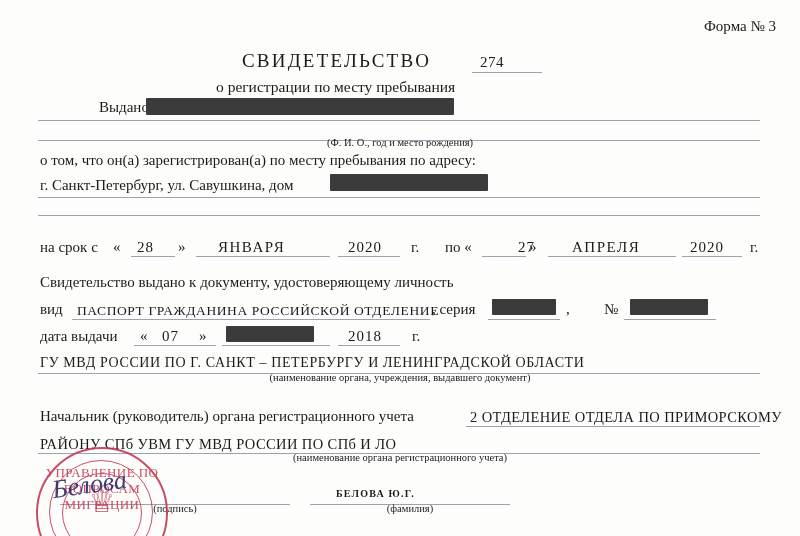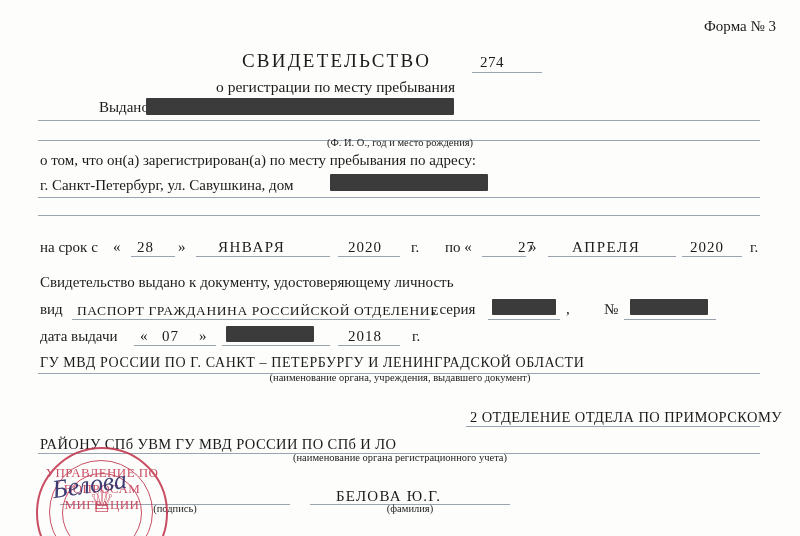--- a/index.html
+++ b/index.html
@@ -67,22 +67,23 @@
   }
   .organ-line {
     font-size: 14px;
     letter-spacing: 0.6px;
   }
   .official-line {
     font-size: 14.5px;
     letter-spacing: 0.4px;
   }
   .fam {
-    font-size: 15px;
+    font-size: 10px;
     letter-spacing: 1.2px;
+    font-weight: bold;
   }
   
   .stamp {
     width: 128px;
     height: 128px;
     border: 2px solid #c0304a;
     border-radius: 50%;
     position: absolute;
     opacity: 0.85;
   }
@@ -201,20 +202,21 @@
   <div class="abs redact" style="left:226px; top:326px; width:88px; height:16px;"></div>
   <div class="abs rule" style="left:222px; top:345px; width:108px;"></div>
   <div class="abs date-val" style="left:348px; top:328px;">2018</div>
   <div class="abs rule" style="left:338px; top:345px; width:62px;"></div>
   <div class="abs lbl" style="left:412px; top:328px;">г.</div>
 
   <div class="abs organ-line" style="left:40px; top:355px;">ГУ  МВД  РОССИИ  ПО  Г. САНКТ – ПЕТЕРБУРГУ  И  ЛЕНИНГРАДСКОЙ ОБЛАСТИ</div>
   <div class="abs rule" style="left:38px; top:373px; width:722px;"></div>
   <div class="abs caption" style="left:210px; top:372px; width:380px;">(наименование органа, учреждения, выдавшего документ)</div>
 
+  <div class="abs lbl" style="left:40px; top:408px;">Начальник (руководитель) органа регистрационного учета</div>
   <div class="abs official-line" style="left:470px; top:409px;">2 ОТДЕЛЕНИЕ ОТДЕЛА  ПО ПРИМОРСКОМУ</div>
   <div class="abs rule" style="left:466px; top:426px; width:294px;"></div>
 
   <div class="abs official-line" style="left:40px; top:436px;">РАЙОНУ СПб УВМ  ГУ  МВД  РОССИИ  ПО  СПб  И  ЛО</div>
   <div class="abs rule" style="left:38px; top:453px; width:722px;"></div>
   <div class="abs caption" style="left:200px; top:452px; width:400px;">(наименование органа регистрационного учета)</div>
 
   <div class="abs rule" style="left:60px; top:504px; width:230px;"></div>
   <div class="abs caption" style="left:100px; top:503px; width:150px;">(подпись)</div>
 

